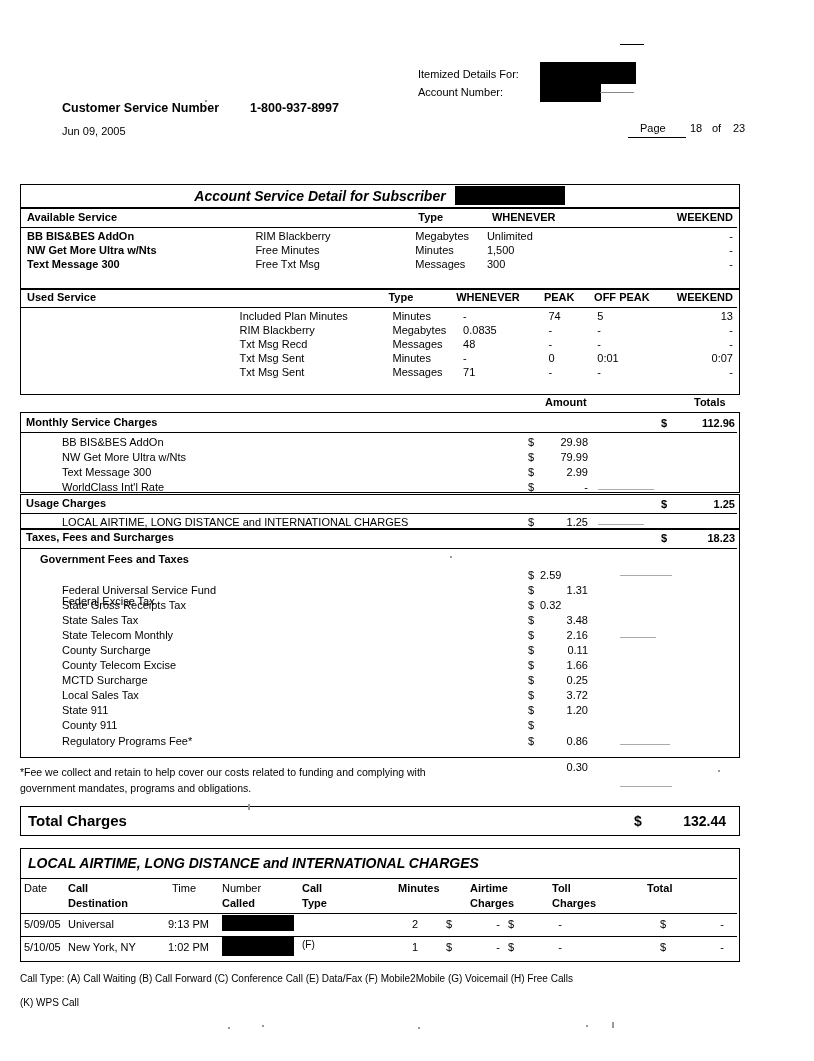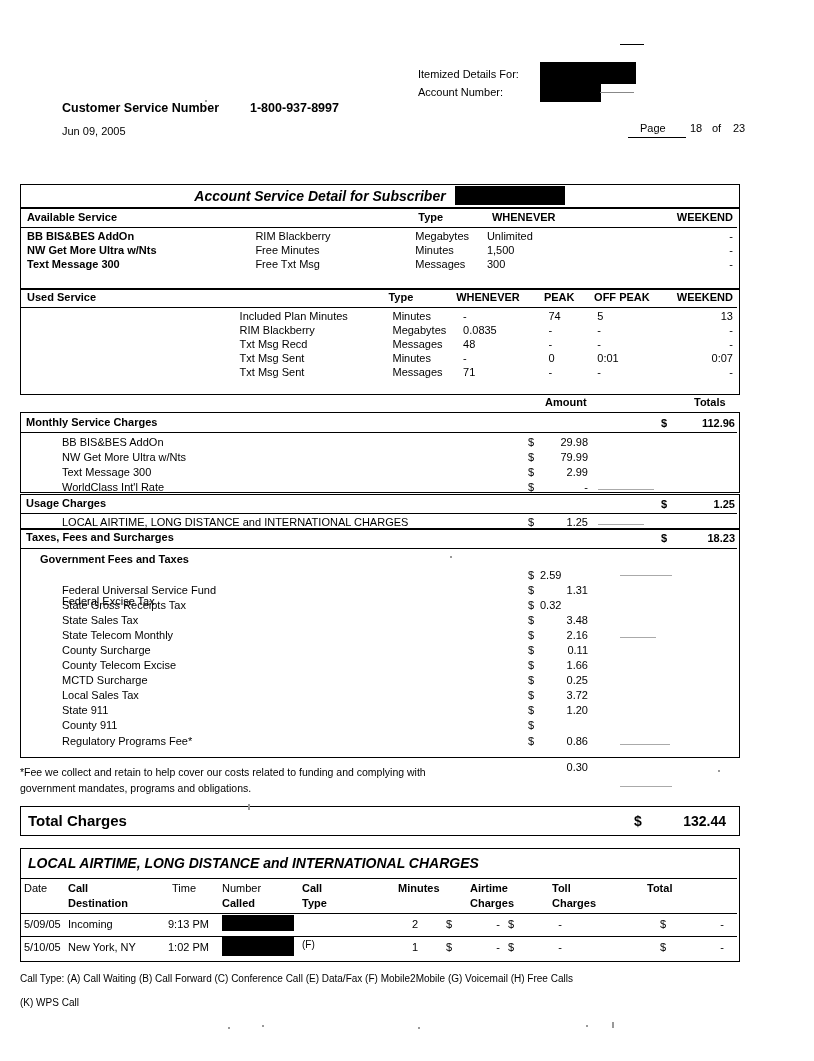--- a/index.html
+++ b/index.html
@@ -356,21 +356,21 @@
   <div class="abs" style="left:470px; top:897px; font-weight:bold;">Charges</div>
 
   <div class="abs" style="left:552px; top:882px; font-weight:bold;">Toll</div>
   <div class="abs" style="left:552px; top:897px; font-weight:bold;">Charges</div>
 
   <div class="abs" style="left:647px; top:882px; font-weight:bold;">Total</div>
 
   <div class="abs la-col-line"></div>
 
   <div class="abs" style="left:24px; top:918px;">5/09/05</div>
-  <div class="abs" style="left:68px; top:918px;">Incoming</div>
+  <div class="abs" style="left:68px; top:918px;">Universal</div>
   <div class="abs" style="left:168px; top:918px;">9:13 PM</div>
   <div class="abs redact" style="left:222px; top:915px; width:72px; height:16px;"></div>
   <div class="abs" style="left:302px; top:918px;"></div>
   <div class="abs" style="left:390px; top:918px; width:28px; text-align:right;">2</div>
   <div class="abs" style="left:446px; top:918px;">$</div>
   <div class="abs" style="left:458px; top:918px; width:42px; text-align:right;">-</div>
   <div class="abs" style="left:508px; top:918px;">$</div>
   <div class="abs" style="left:520px; top:918px; width:42px; text-align:right;">-</div>
   <div class="abs" style="left:660px; top:918px;">$</div>
   <div class="abs" style="left:672px; top:918px; width:52px; text-align:right;">-</div>

